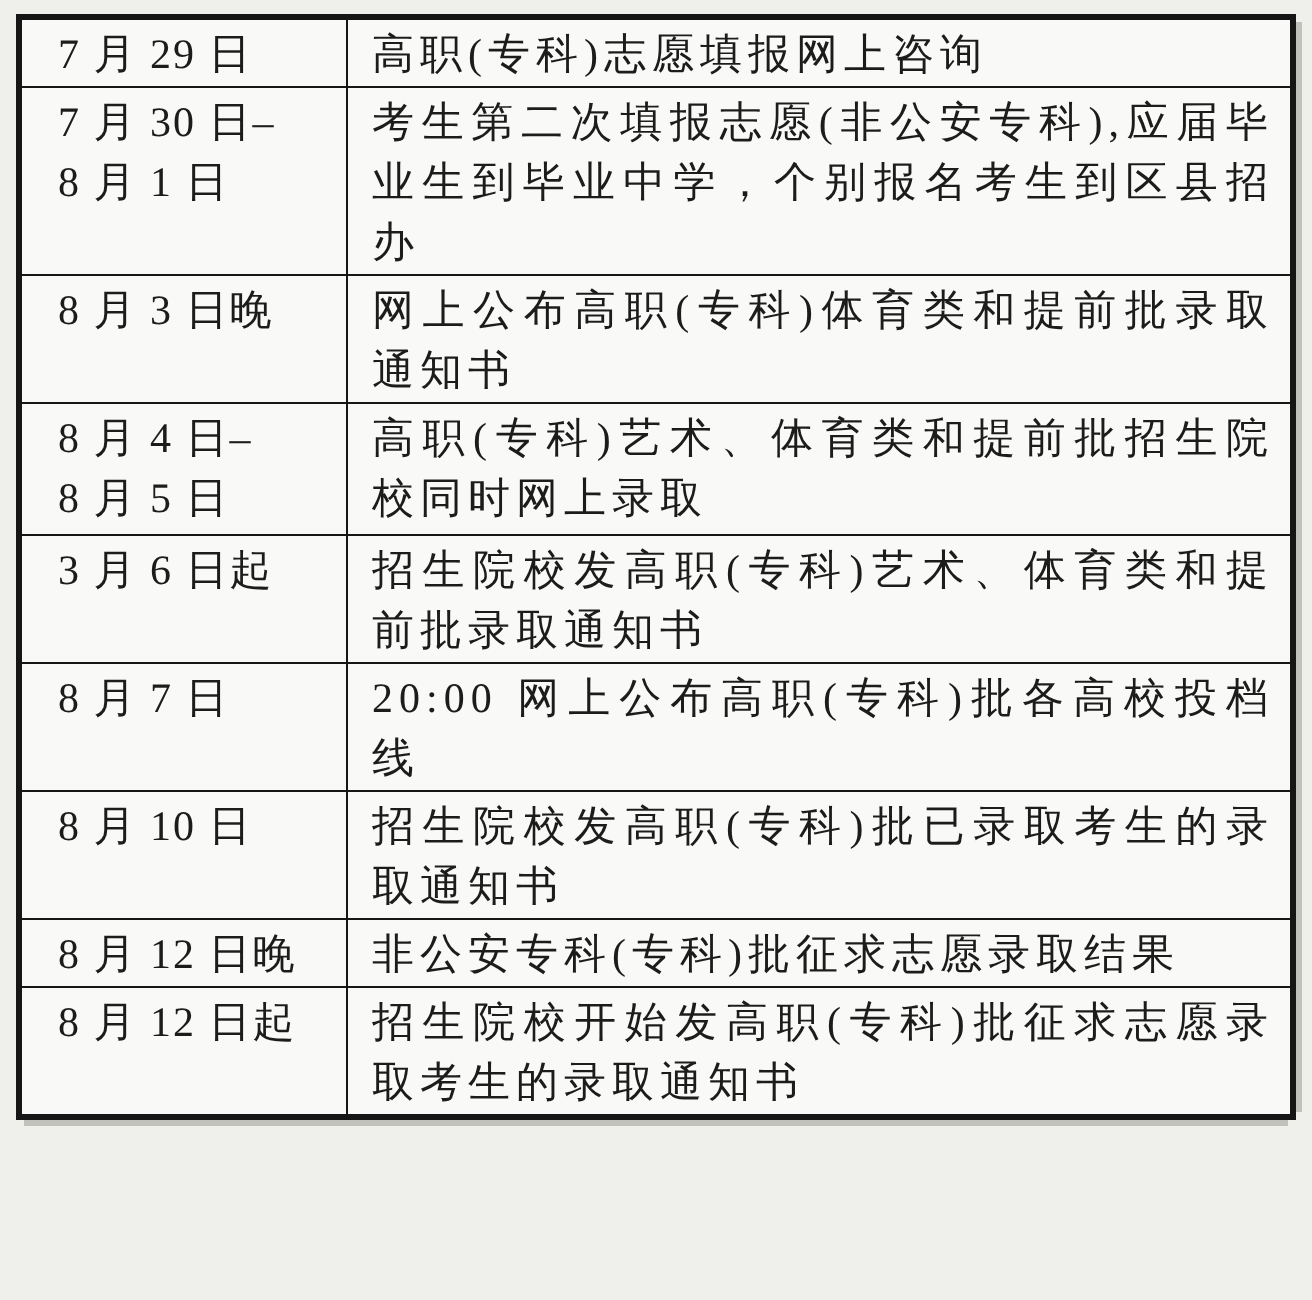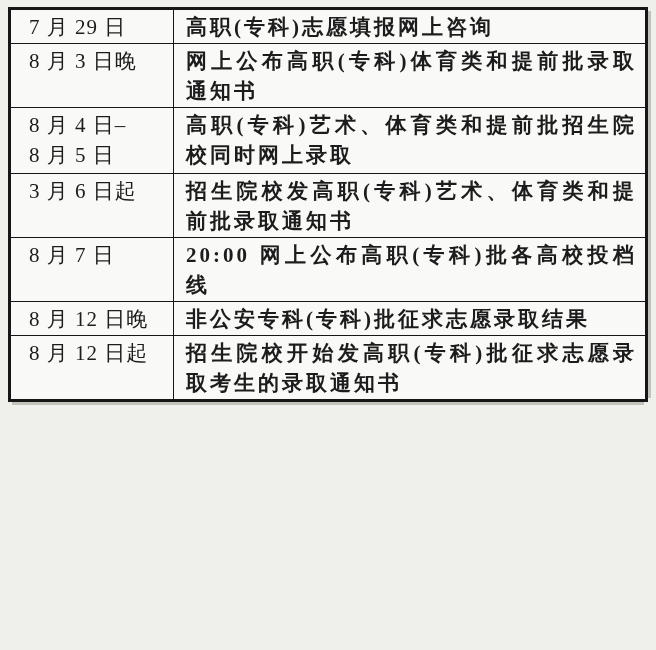--- a/index.html
+++ b/index.html
@@ -45,54 +45,62 @@
   }
   td.date-cell {
     padding: 2px 4px 1px 18px;
     white-space: pre-line;
     letter-spacing: 1px;
   }
   td.event-cell {
     padding: 2px 8px 1px 12px;
     text-align: justify;
     letter-spacing: 3px;
-    font-weight: bold;
   }
 </style>
 </head>
 <body>
 
 <div class="scan-page">
   <table class="schedule">
     <colgroup>
       <col class="date-col">
       <col class="event-col">
     </colgroup>
     <tbody>
       <tr style="height:33px">
         <td class="date-cell">7 月 29 日</td>
         <td class="event-cell">高职(专科)志愿填报网上咨询</td>
+      </tr>
+      <tr style="height:89px">
+        <td class="date-cell">7 月 30 日–
+8 月 1 日</td>
+        <td class="event-cell">考生第二次填报志愿(非公安专科),应届毕业生到毕业中学，个别报名考生到区县招办</td>
       </tr>
       <tr style="height:64px">
         <td class="date-cell">8 月 3 日晚</td>
         <td class="event-cell">网上公布高职(专科)体育类和提前批录取通知书</td>
       </tr>
       <tr style="height:66px">
         <td class="date-cell">8 月 4 日–
 8 月 5 日</td>
         <td class="event-cell">高职(专科)艺术、体育类和提前批招生院校同时网上录取</td>
       </tr>
       <tr style="height:62px">
         <td class="date-cell">3 月 6 日起</td>
         <td class="event-cell">招生院校发高职(专科)艺术、体育类和提前批录取通知书</td>
       </tr>
       <tr style="height:63px">
         <td class="date-cell">8 月 7 日</td>
         <td class="event-cell">20:00 网上公布高职(专科)批各高校投档线</td>
       </tr>
+      <tr style="height:64px">
+        <td class="date-cell">8 月 10 日</td>
+        <td class="event-cell">招生院校发高职(专科)批已录取考生的录取通知书</td>
+      </tr>
       <tr style="height:32px">
         <td class="date-cell">8 月 12 日晚</td>
         <td class="event-cell">非公安专科(专科)批征求志愿录取结果</td>
       </tr>
       <tr style="height:61px">
         <td class="date-cell">8 月 12 日起</td>
         <td class="event-cell">招生院校开始发高职(专科)批征求志愿录取考生的录取通知书</td>
       </tr>
     </tbody>
   </table>

